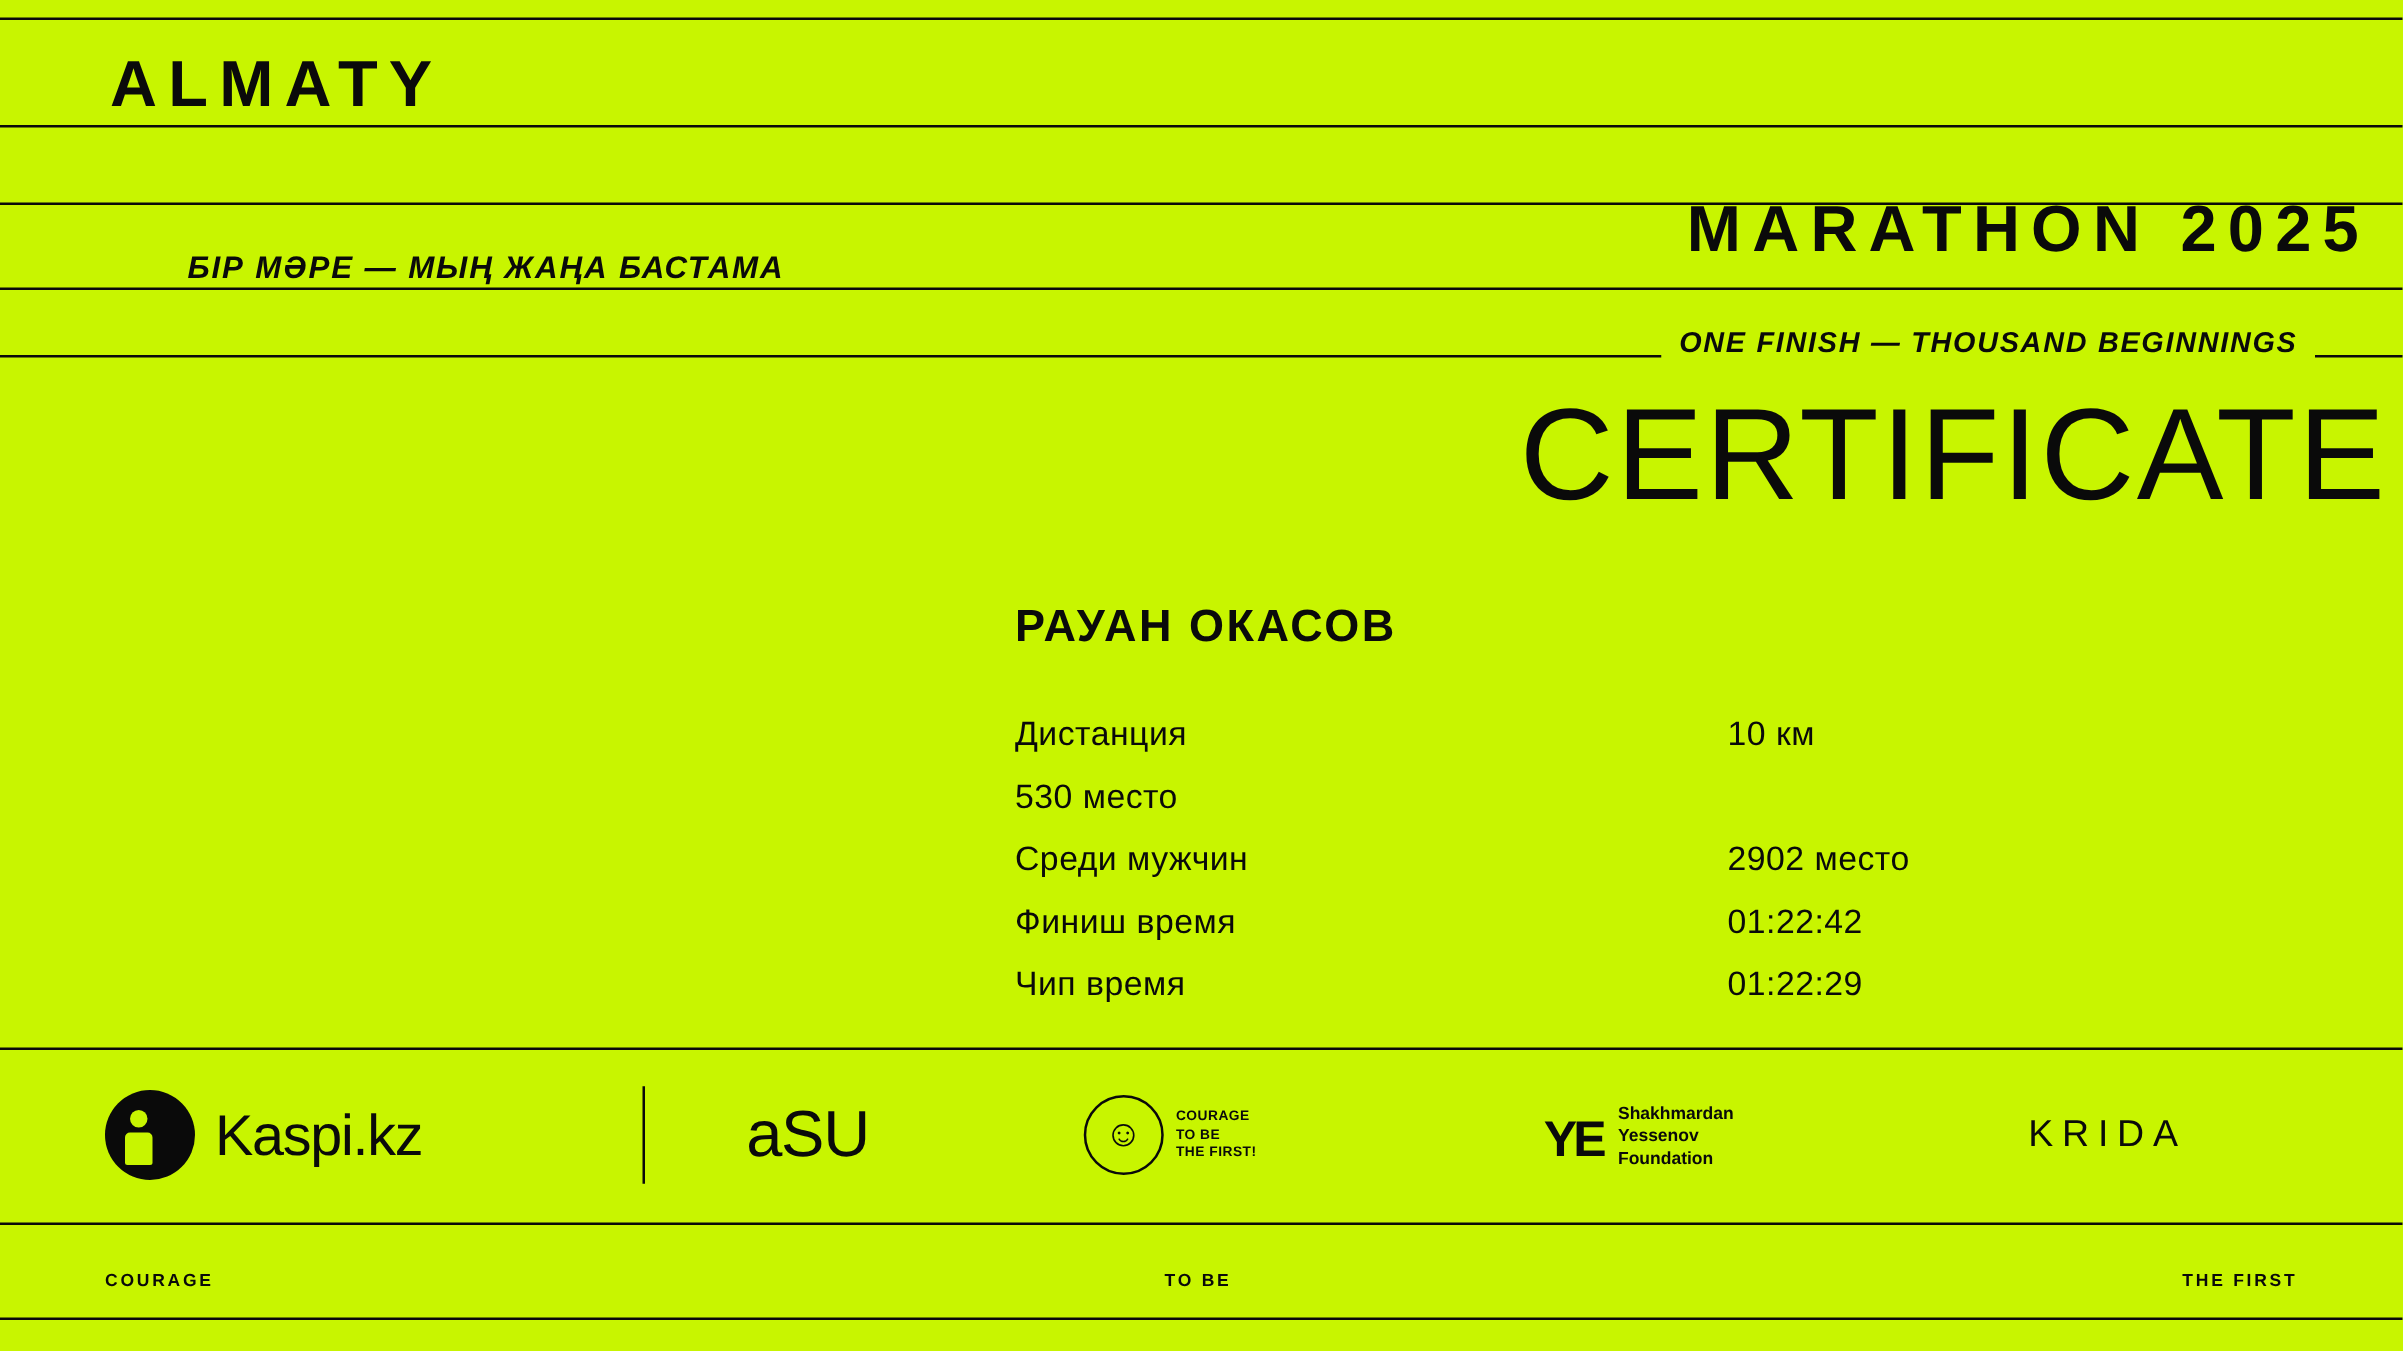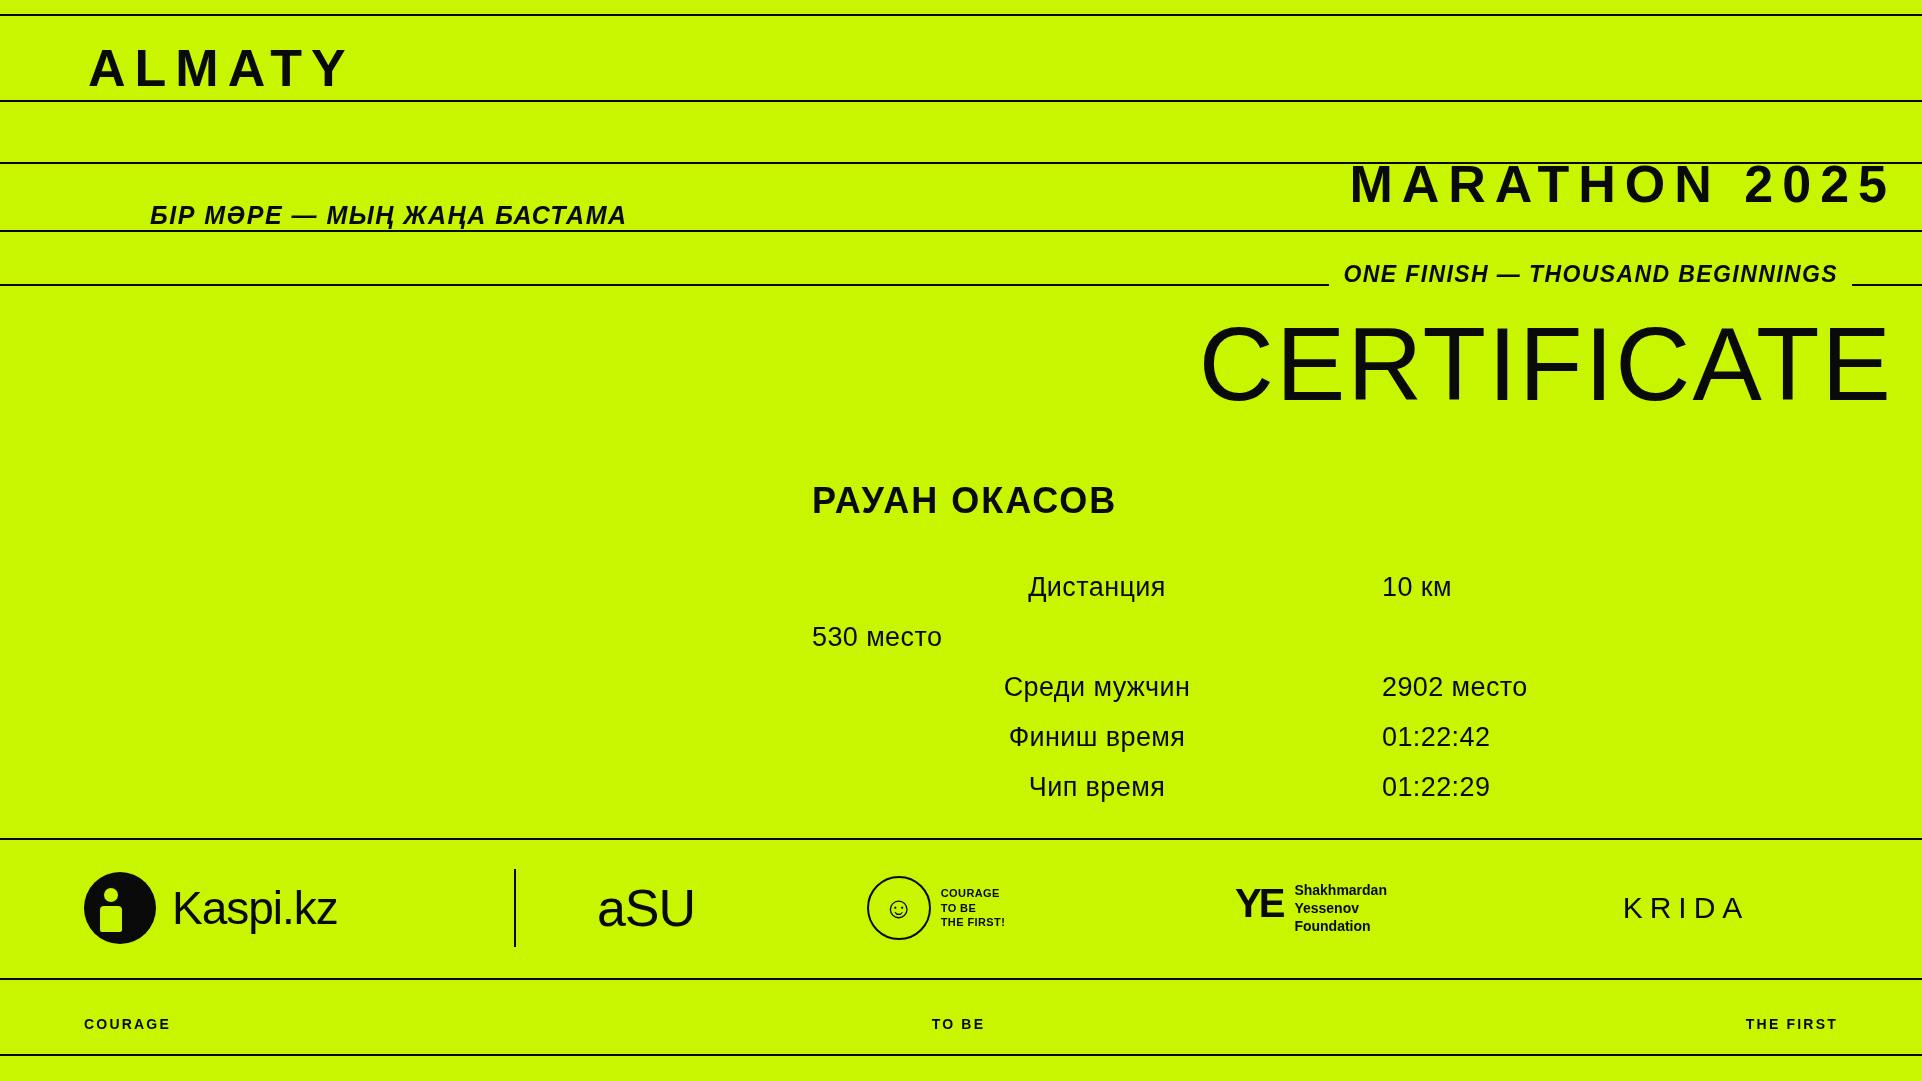--- a/index.html
+++ b/index.html
@@ -73,21 +73,21 @@
     font-weight: 700;
     letter-spacing: 1.4px;
     background: #c8f500;
     padding: 0 14px;
     transform: translateY(-50%);
   }
 
   
   .cert-title {
     position: absolute;
-    right: 29px;
+    right: 12px;
     top: 312px;
     font-size: 104px;
     font-weight: 400;
     letter-spacing: 2px;
     line-height: 1;
   }
 
   
   .athlete-name {
     position: absolute;
@@ -102,21 +102,20 @@
   .results {
     position: absolute;
     left: 812px;
     top: 572px;
     width: 800px;
   }
   .result-row {
     display: flex;
     align-items: baseline;
     height: 50px;
-    text-align: center;
   }
   .result-label {
     width: 570px;
     font-size: 27px;
     letter-spacing: 0.4px;
   }
   .result-value {
     font-size: 27px;
     letter-spacing: 0.4px;
   }
@@ -212,21 +211,21 @@
   }
   .courage-lines {
     font-size: 11px;
     font-weight: 700;
     line-height: 1.35;
     letter-spacing: 0.4px;
   }
 
   .syf-wrap {
     display: flex;
-    align-items: flex-start;
+    align-items: flex-end;
     gap: 12px;
   }
   .syf-mark {
     font-size: 40px;
     font-weight: 700;
     letter-spacing: -3px;
   }
   .syf-lines {
     font-size: 14px;
     font-weight: 700;

